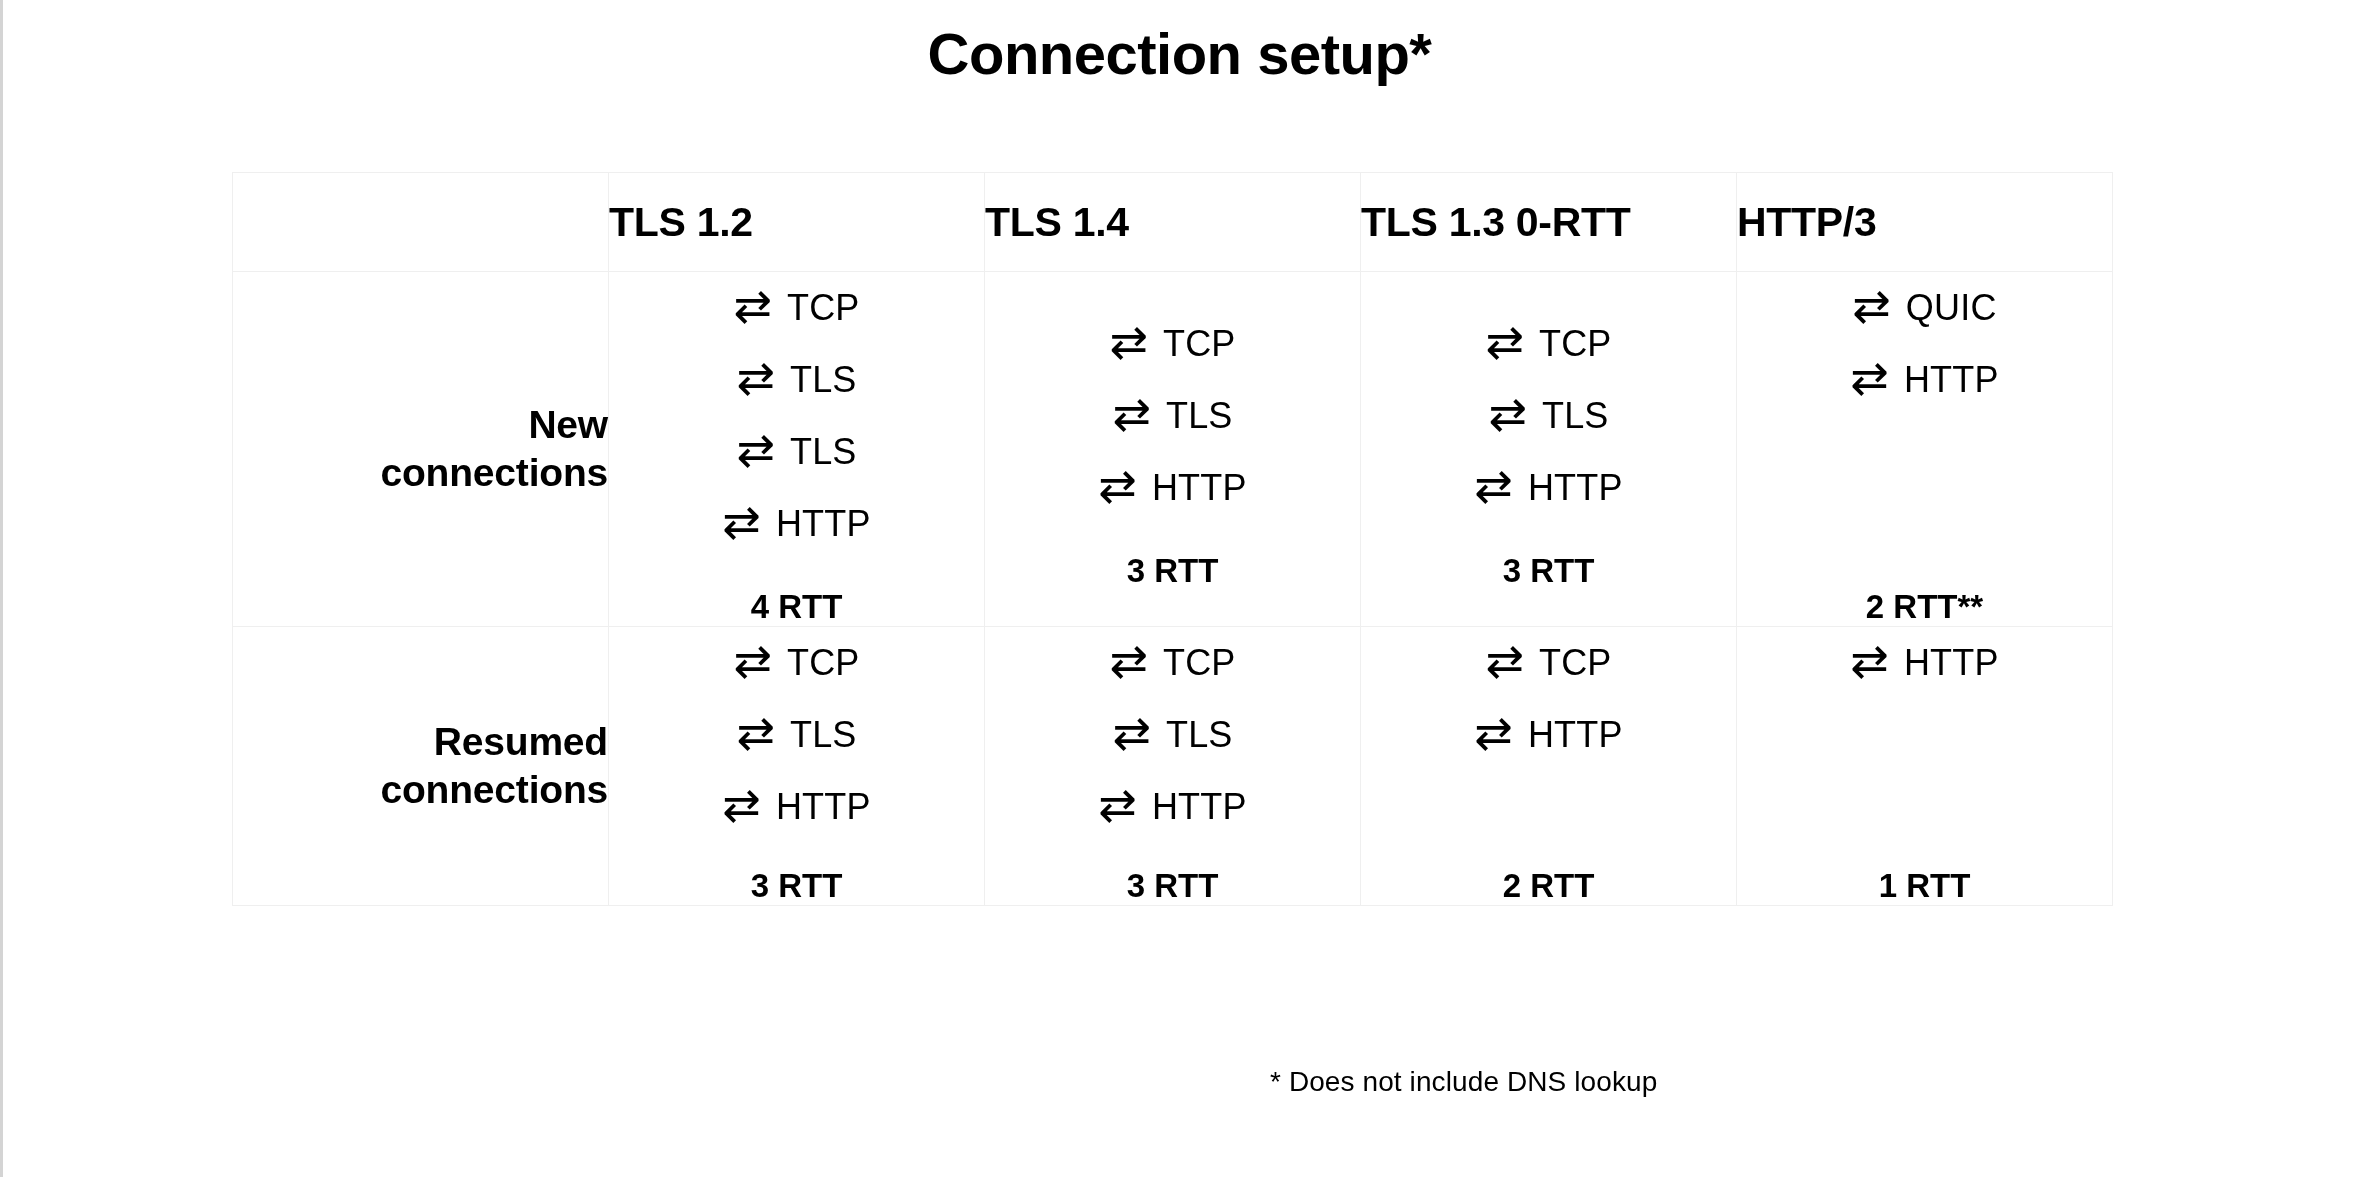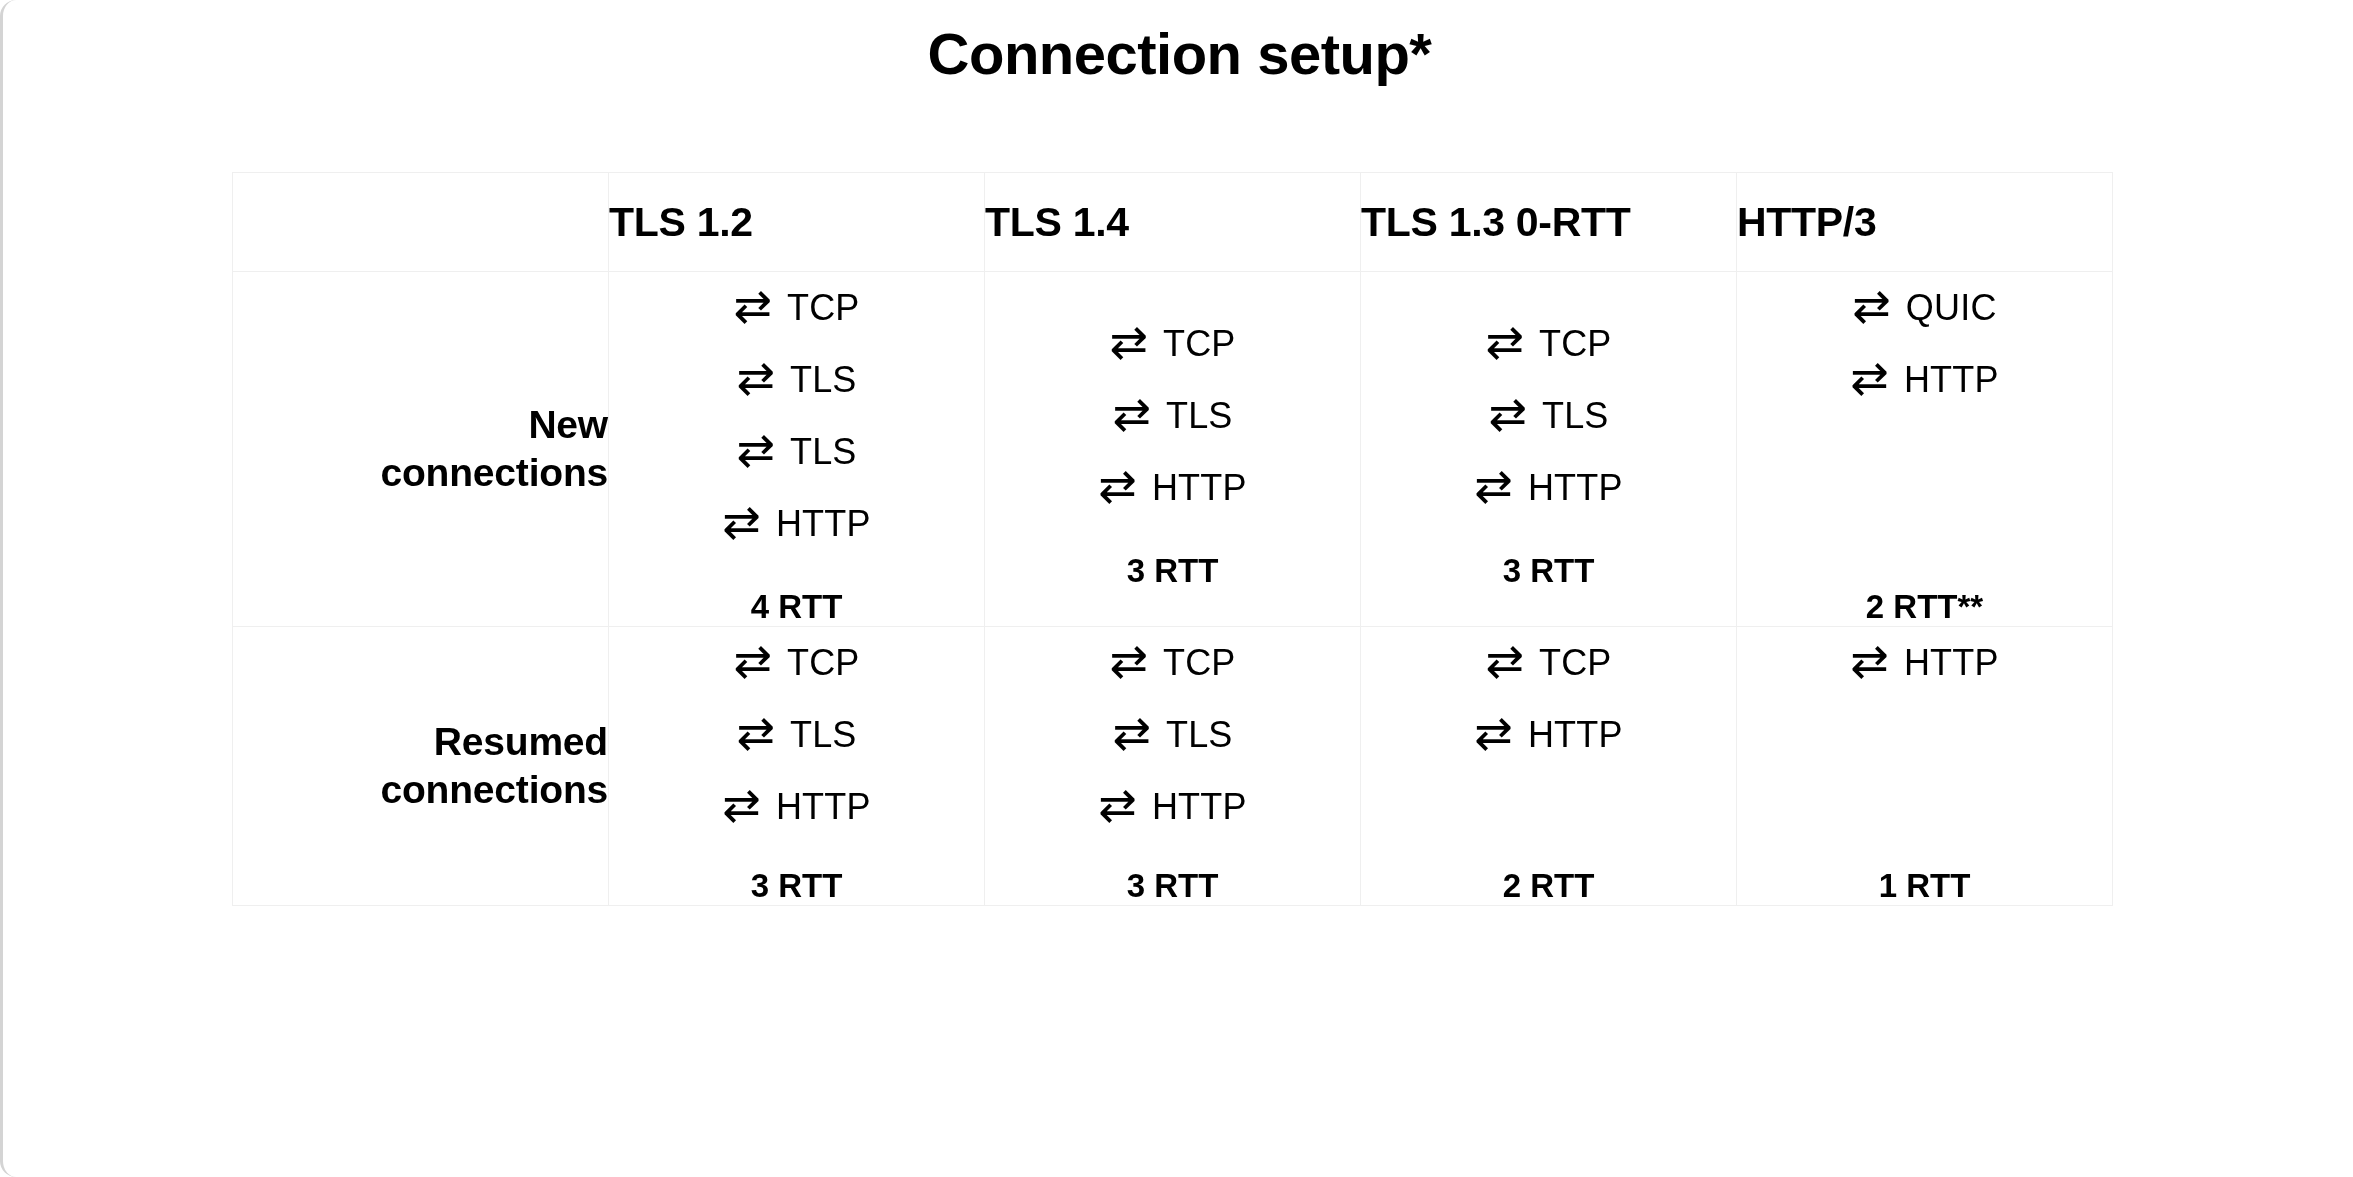--- a/index.html
+++ b/index.html
@@ -15,21 +15,20 @@
     overflow: hidden;
     position: relative;
   }
   #page {
     position: relative;
     width: 2353px;
     height: 1177px;
     box-sizing: border-box;
     border-left: 3px solid #d4d4d4;
     background: #ffffff;
-    border-radius: 16px;
   }
   .page-title {
     position: absolute;
     top: 22px;
     left: 0;
     width: 2353px;
     text-align: center;
     font-size: 58px;
     font-weight: bold;
     letter-spacing: -0.5px;
@@ -300,15 +299,16 @@
             </span>
             <span class="rtt">1 RTT</span>
           </td>
         </tr>
 
       </tbody>
     </table>
   </div>
 
   <div class="footnotes">
+    <div>* Does not include DNS lookup</div>
   </div>
 
 </div>
 
 </body></html>

